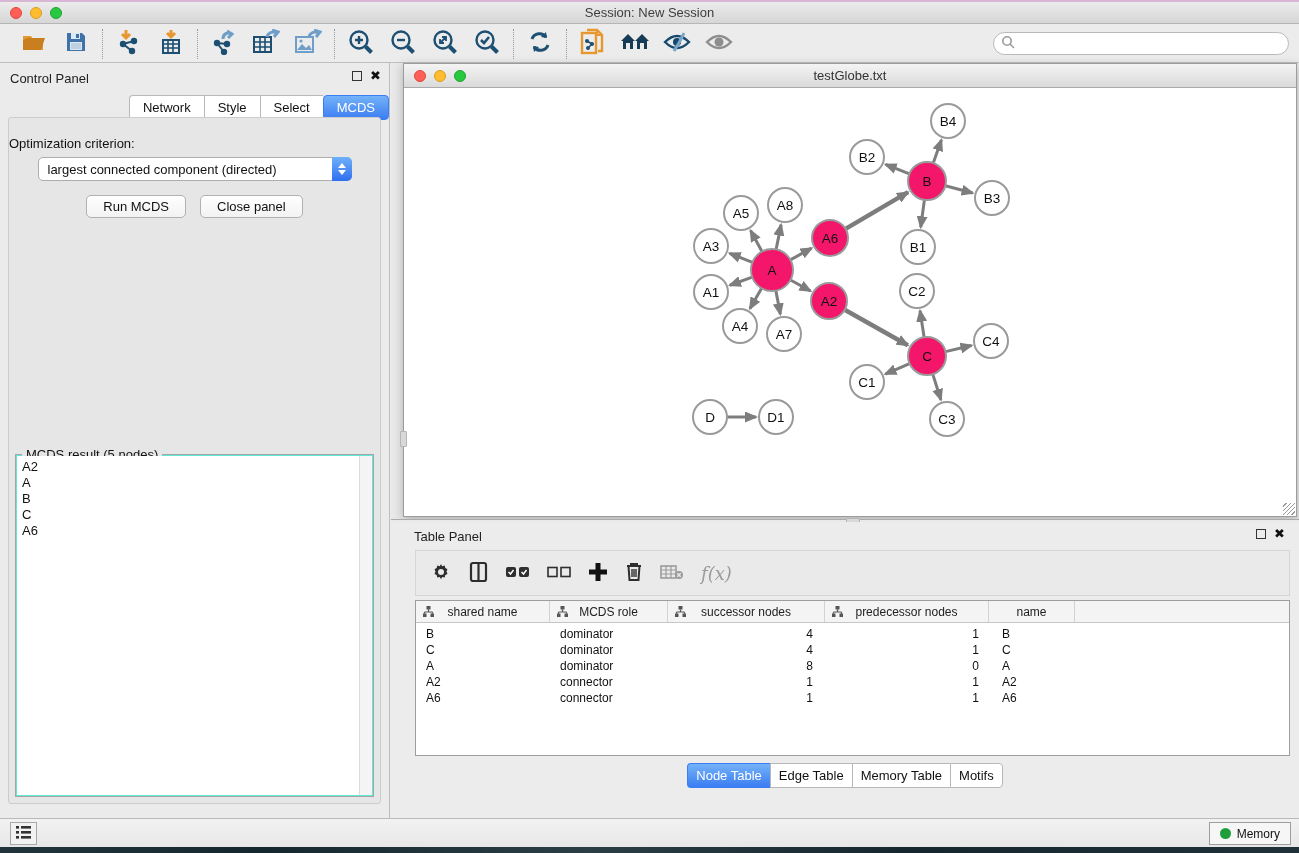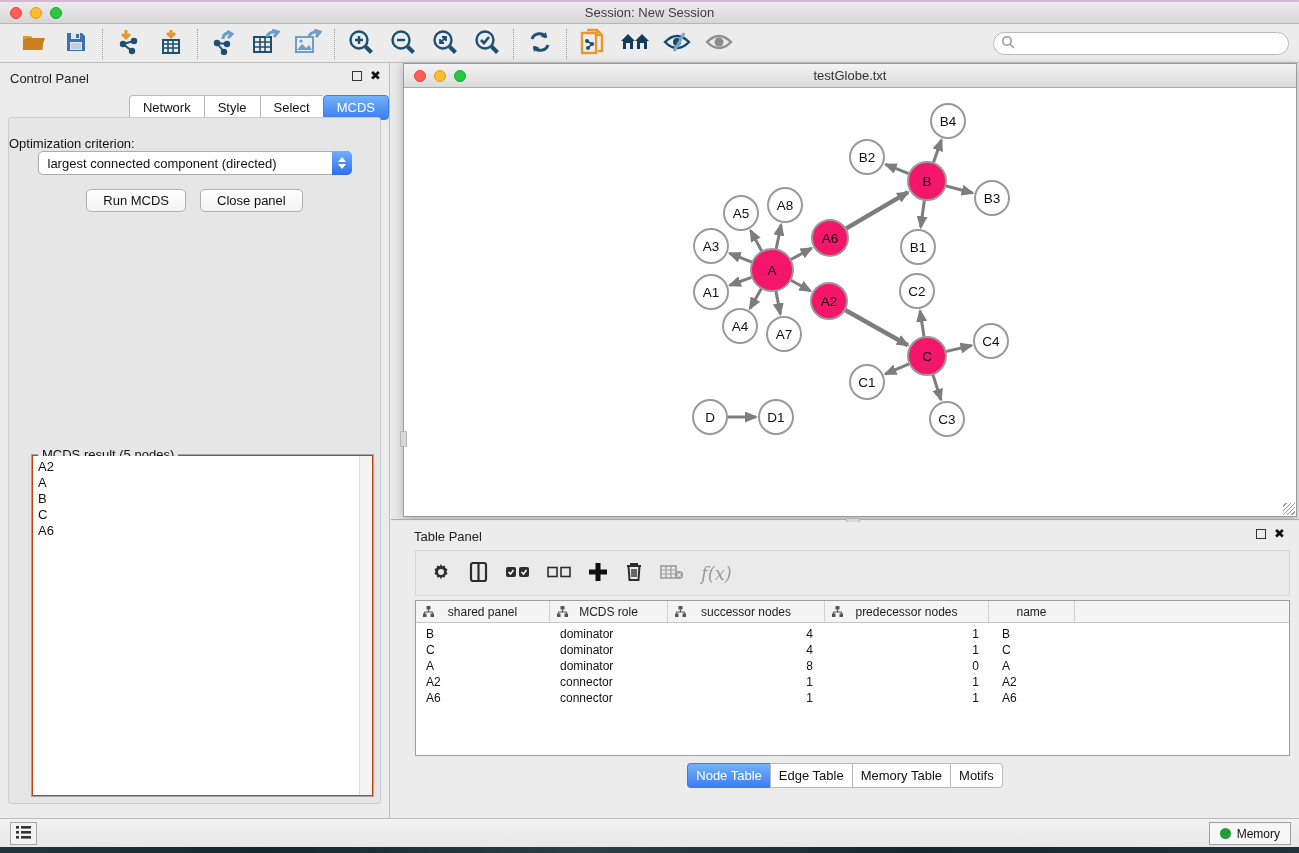--- a/index.html
+++ b/index.html
@@ -39,32 +39,32 @@
   .float-ic { width:10px; height:10px; border:1.5px solid #333; }
   .close-ic { font-size:13px; font-weight:bold; color:#111; line-height:10px; }
   .cp-tabs { display:flex; justify-content:flex-end; gap:0; margin-top:4px; }
   .cp-tab { font-size:13px; padding:4px 13px; background:#fff; border:1px solid #b8b8b8; border-right:none; color:#111; }
   .cp-tab:first-child { border-radius:4px 0 0 4px; }
   .cp-tab:last-child { border-right:1px solid #b8b8b8; border-radius:0 4px 4px 0; }
   .cp-tab.sel { background:linear-gradient(#74b2f8,#3b7df2); color:#fff; border-color:#3b7df2; border-radius:4px; }
   .cp-content { position:absolute; left:8px; right:8px; top:54px; bottom:14px; background:#e6e6e6;
     border:1px solid #cccccc; border-radius:3px; }
   .crit-label { text-align:left; margin-top:18px; font-size:13px; color:#111; }
-  .combo { position:relative; margin:0 auto 0; width:314px; height:24px; background:#fff; border:1px solid #adadad;
+  .combo { position:relative; margin:6px auto 0; width:314px; height:24px; background:#fff; border:1px solid #adadad;
     border-radius:5px; display:flex; align-items:center; }
   .combo .combo-text { flex:1; padding-left:9px; font-size:13px; color:#111; white-space:nowrap; overflow:hidden; }
   .combo .stepper { width:20px; height:24px; margin:-1px -1px -1px 0; border-radius:0 5px 5px 0;
     background:linear-gradient(#6fb0fa,#2f6ff0); display:flex; flex-direction:column; align-items:center; justify-content:center; gap:2px; }
   .tri-up { width:0; height:0; border-left:4px solid transparent; border-right:4px solid transparent; border-bottom:5px solid #fff; }
   .tri-dn { width:0; height:0; border-left:4px solid transparent; border-right:4px solid transparent; border-top:5px solid #fff; }
   .btn-row { display:flex; justify-content:center; gap:14px; margin-top:14px; }
   .mac-btn { font-size:13px; color:#111; background:linear-gradient(#ffffff,#f2f2f2); border:1px solid #b1b1b1;
     border-radius:5px; padding:3px 16px; }
   .result-box { position:absolute; left:6px; right:6px; top:336px; bottom:6px; border:1px solid #a5a5a5;
-    background:#c2410c;margin-left:16px; }
+    background:#5eead4; }
   .result-legend { position:absolute; top:-8px; left:6px; background:#e6e6e6; padding:0 4px; font-size:13px; color:#111; }
   .result-list { position:absolute; inset:1px 14px 1px 1px; background:#fff; overflow:hidden; padding-top:3px; }
   .result-item { font-size:13px; line-height:16px; padding-left:5px; color:#111; }
   .result-scroll { position:absolute; top:1px; bottom:1px; right:1px; width:13px; background:#f4f4f4; border-left:1px solid #dcdcdc; }
 
   
   .desktop { position:absolute; left:391px; top:0; right:0; bottom:0; background:#e9e9e9; }
   .net-window { position:absolute; left:12px; top:0; width:894px; height:454px; background:#fff;
     border:1px solid #9c9c9c; box-shadow:0 3px 10px rgba(0,0,0,.25); }
   .net-titlebar { position:relative; height:24px; background:linear-gradient(#f4f4f4,#dadada); border-bottom:1px solid #aaa; }
@@ -472,21 +472,21 @@
 
         <div class="node-table">
           <div class="thead">
             <div class="thcell c0">
               <span class="colicon"><svg width="11" height="11">
                     <rect x="3.5" y="0" width="4" height="3.5" fill="#555"></rect>
                     <path d="M5.5 3.5 v2.5 M1.5 6 h8 M1.5 6 v1.5 M9.5 6 v1.5" stroke="#555" stroke-width="1.2" fill="none"></path>
                     <rect x="0" y="7.5" width="3.5" height="3.5" fill="#555"></rect>
                     <rect x="7.5" y="7.5" width="3.5" height="3.5" fill="#555"></rect>
                   </svg></span>
-              <span>shared panel</span>
+              <span>shared name</span>
             </div>
             <div class="thcell c1">
               <span class="colicon"><svg width="11" height="11">
                     <rect x="3.5" y="0" width="4" height="3.5" fill="#555"></rect>
                     <path d="M5.5 3.5 v2.5 M1.5 6 h8 M1.5 6 v1.5 M9.5 6 v1.5" stroke="#555" stroke-width="1.2" fill="none"></path>
                     <rect x="0" y="7.5" width="3.5" height="3.5" fill="#555"></rect>
                     <rect x="7.5" y="7.5" width="3.5" height="3.5" fill="#555"></rect>
                   </svg></span>
               <span>MCDS role</span>
             </div>

